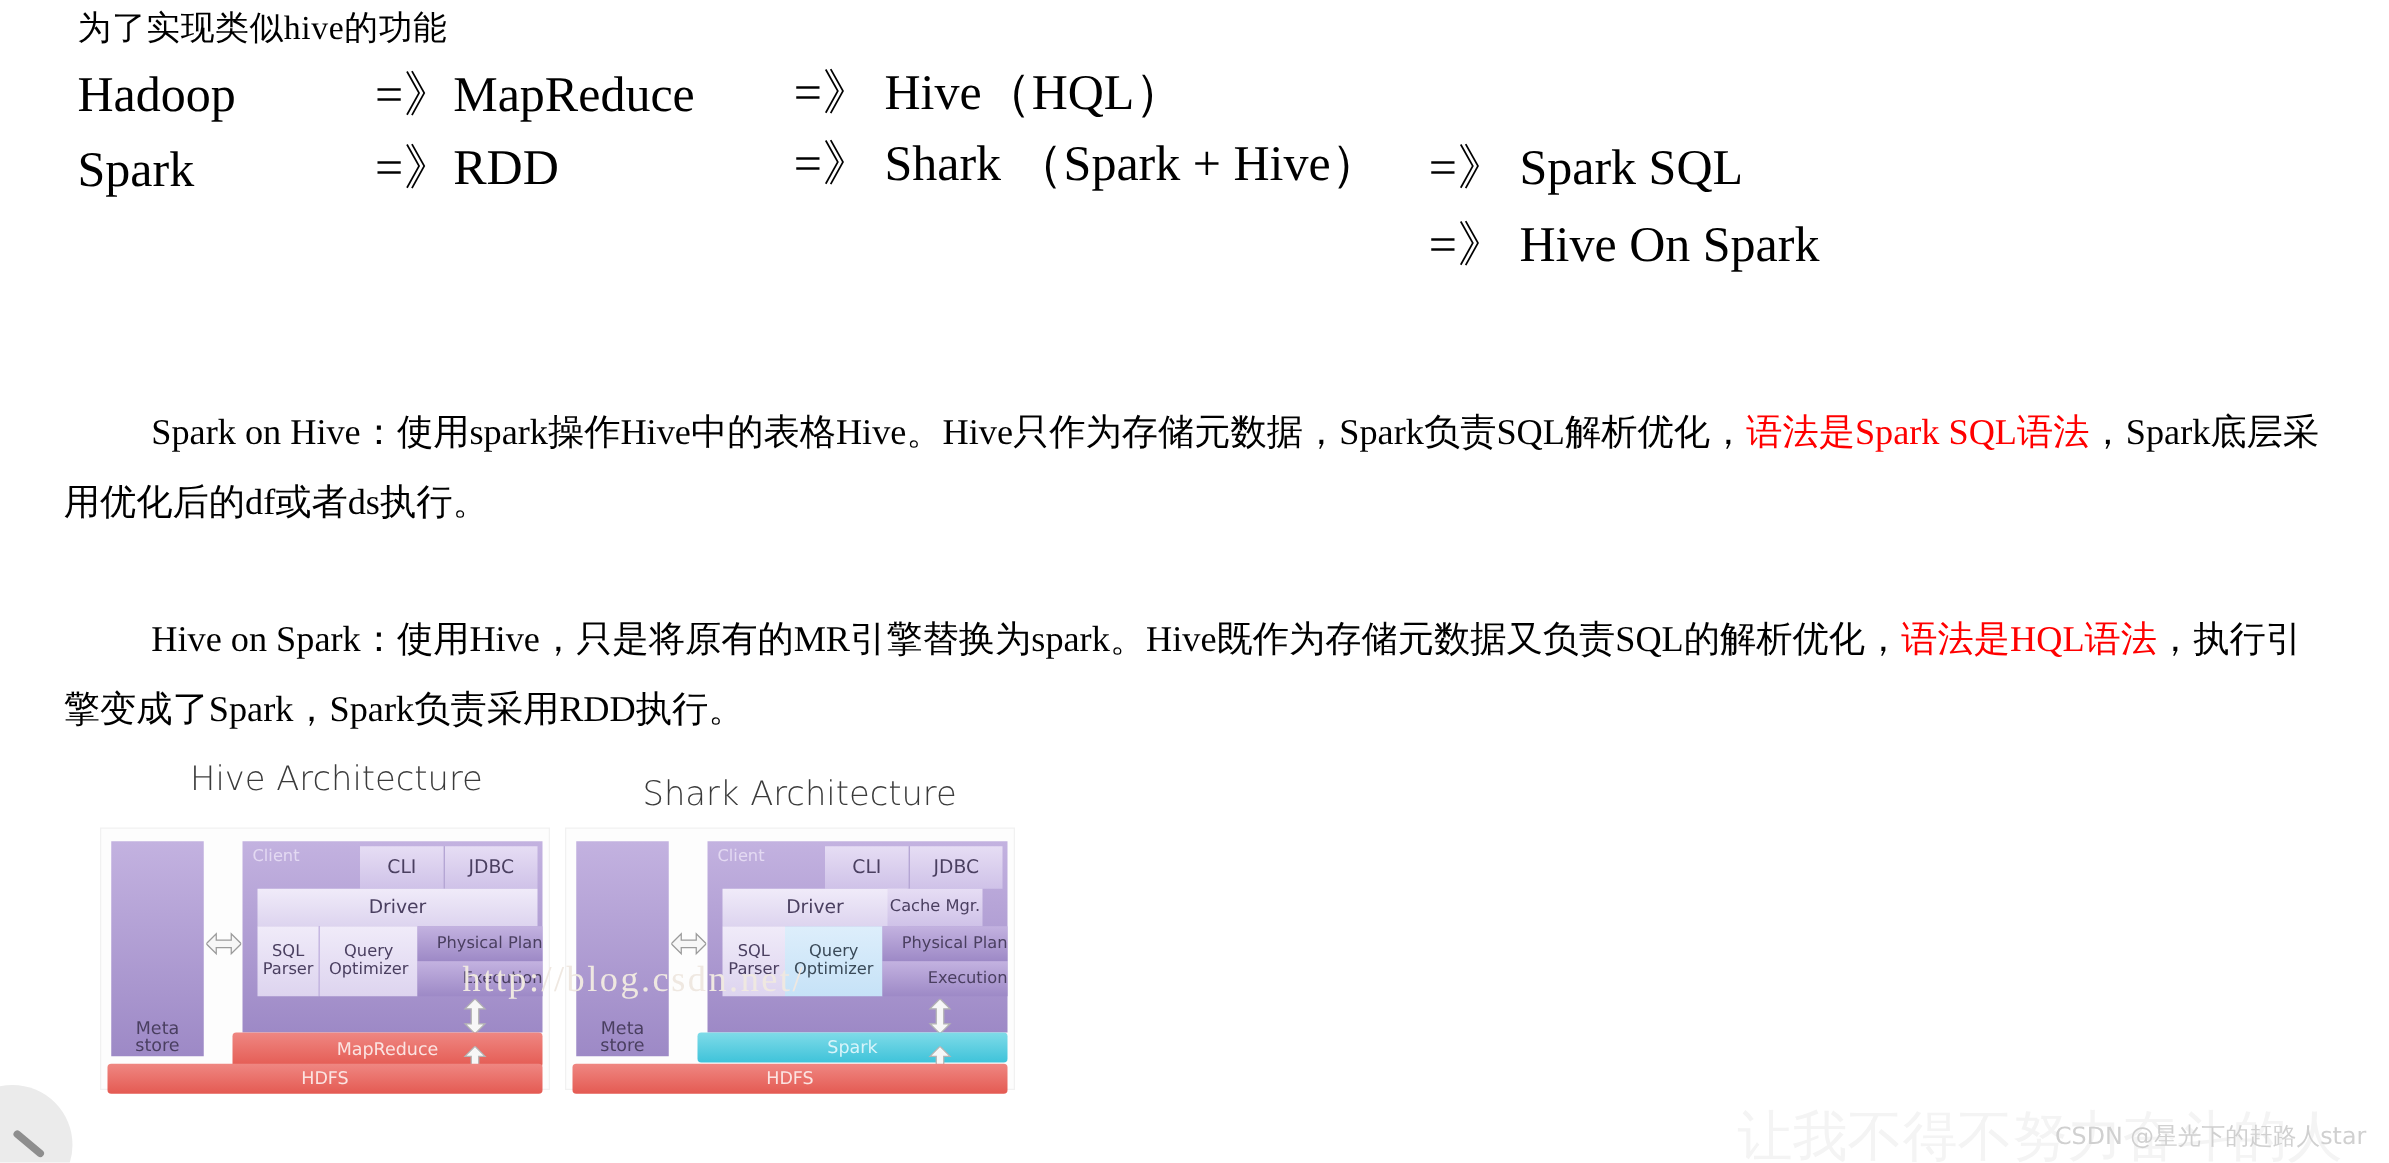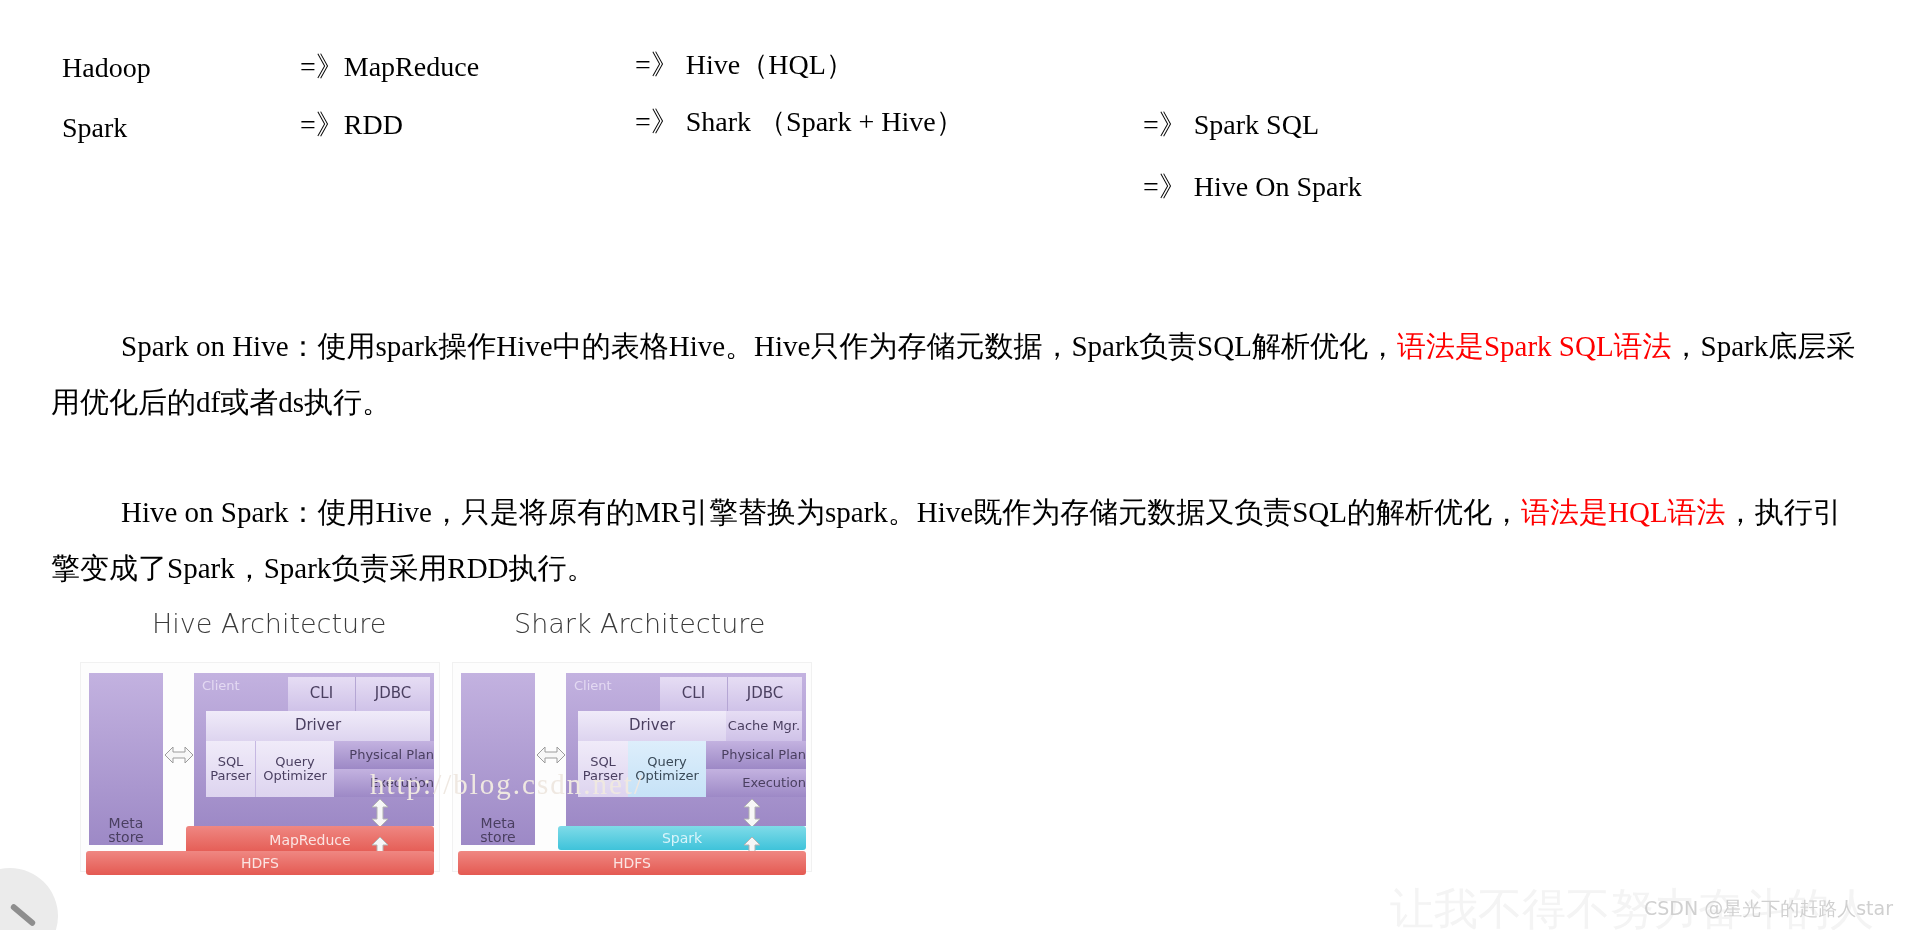--- a/index.html
+++ b/index.html
@@ -14,21 +14,21 @@
   
   .headline {
     position: absolute; left: 62px; top: 4px;
     font-size: 27px; color:#000; letter-spacing:0.5px;
     white-space: nowrap;
   }
 
   
   .flow-cell {
     position: absolute;
-    font-size: 28px; color:#000; white-space: nowrap;
+    font-size: 40px; color:#000; white-space: nowrap;
   }
   .r1-c0 { left: 62px;  top: 52px; }
   .r1-c1 { left: 300px; top: 48px; }
   .r1-c2 { left: 635px; top: 46px; }
 
   .r2-c0 { left: 62px;  top: 112px; }
   .r2-c1 { left: 300px; top: 106px; }
   .r2-c2 { left: 635px; top: 103px; }
   .r2-c3 { left: 1143px;top: 106px; }
 
@@ -50,21 +50,21 @@
   
   .figure { position:absolute; left: 80px; top: 608px; width: 790px; height: 322px; }
 
   .fig-title {
     position:absolute;
     font-family: "DejaVu Sans", "Liberation Sans", sans-serif;
     font-size: 27px; color:#3b3b3b; font-weight:300;
     white-space:nowrap;
   }
   #hive-arch-title  { left: 72px;  top: 0px; }
-  #shark-arch-title { left: 434px; top: 0px; }
+  #shark-arch-title { left: 434px; top: 12px; }
 
   .arch-panel {
     position:absolute; top: 54px; height: 210px;
     background: #fdfdfd;
     border: 1px solid #f1f1f1;
   }
   #hive-arch-panel  { left: 0px;   width: 360px; }
   #shark-arch-panel { left: 372px; width: 360px; }
 
   .box {
@@ -115,20 +115,21 @@
     content:""; position:absolute; left:46px; top:44px;
     width:30px; height:6px; background:#8e8e8e;
     transform: rotate(40deg); border-radius:3px;
   }
 </style>
 </head>
 <body>
 
 <div class="page">
 
+  <div class="headline">为了实现类似hive的功能</div>
 
   <div class="flow-cell r1-c0">Hadoop</div>
   <div class="flow-cell r1-c1">=》MapReduce</div>
   <div class="flow-cell r1-c2">=》 Hive（HQL）</div>
 
   <div class="flow-cell r2-c0">Spark</div>
   <div class="flow-cell r2-c1">=》RDD</div>
   <div class="flow-cell r2-c2">=》 Shark （Spark + Hive）</div>
   <div class="flow-cell r2-c3">=》 Spark SQL</div>
 
@@ -232,21 +233,21 @@
       <div class="box purple-light" style="left:207px; top:14px; width:68px; height:34px; font-size:15px; border-right:1px solid #b5a6d4;">
         <span class="box-label">CLI</span>
       </div>
       <div class="box purple-light" style="left:275px; top:14px; width:74px; height:34px; font-size:15px;">
         <span class="box-label">JDBC</span>
       </div>
 
       <div class="box purple-pale" style="left:125px; top:48px; width:148px; height:30px; font-size:15px;">
         <span class="box-label">Driver</span>
       </div>
-      <div class="box purple-light" style="left:273px; top:48px; width:76px; height:30px; font-size:13px;">
+      <div class="box purple-light" style="left:257px; top:48px; width:76px; height:30px; font-size:13px;">
         <span class="box-label">Cache Mgr.</span>
       </div>
 
       <div class="box purple-pale" style="left:125px; top:78px; width:50px; height:56px; font-size:13px; flex-direction:column;">
         <span class="box-label" style="white-space:pre-line;">SQL
 Parser</span>
       </div>
       <div class="box blue-pale" style="left:175px; top:78px; width:78px; height:56px; font-size:13px; flex-direction:column;">
         <span class="box-label" style="white-space:pre-line;">Query
 Optimizer</span>

